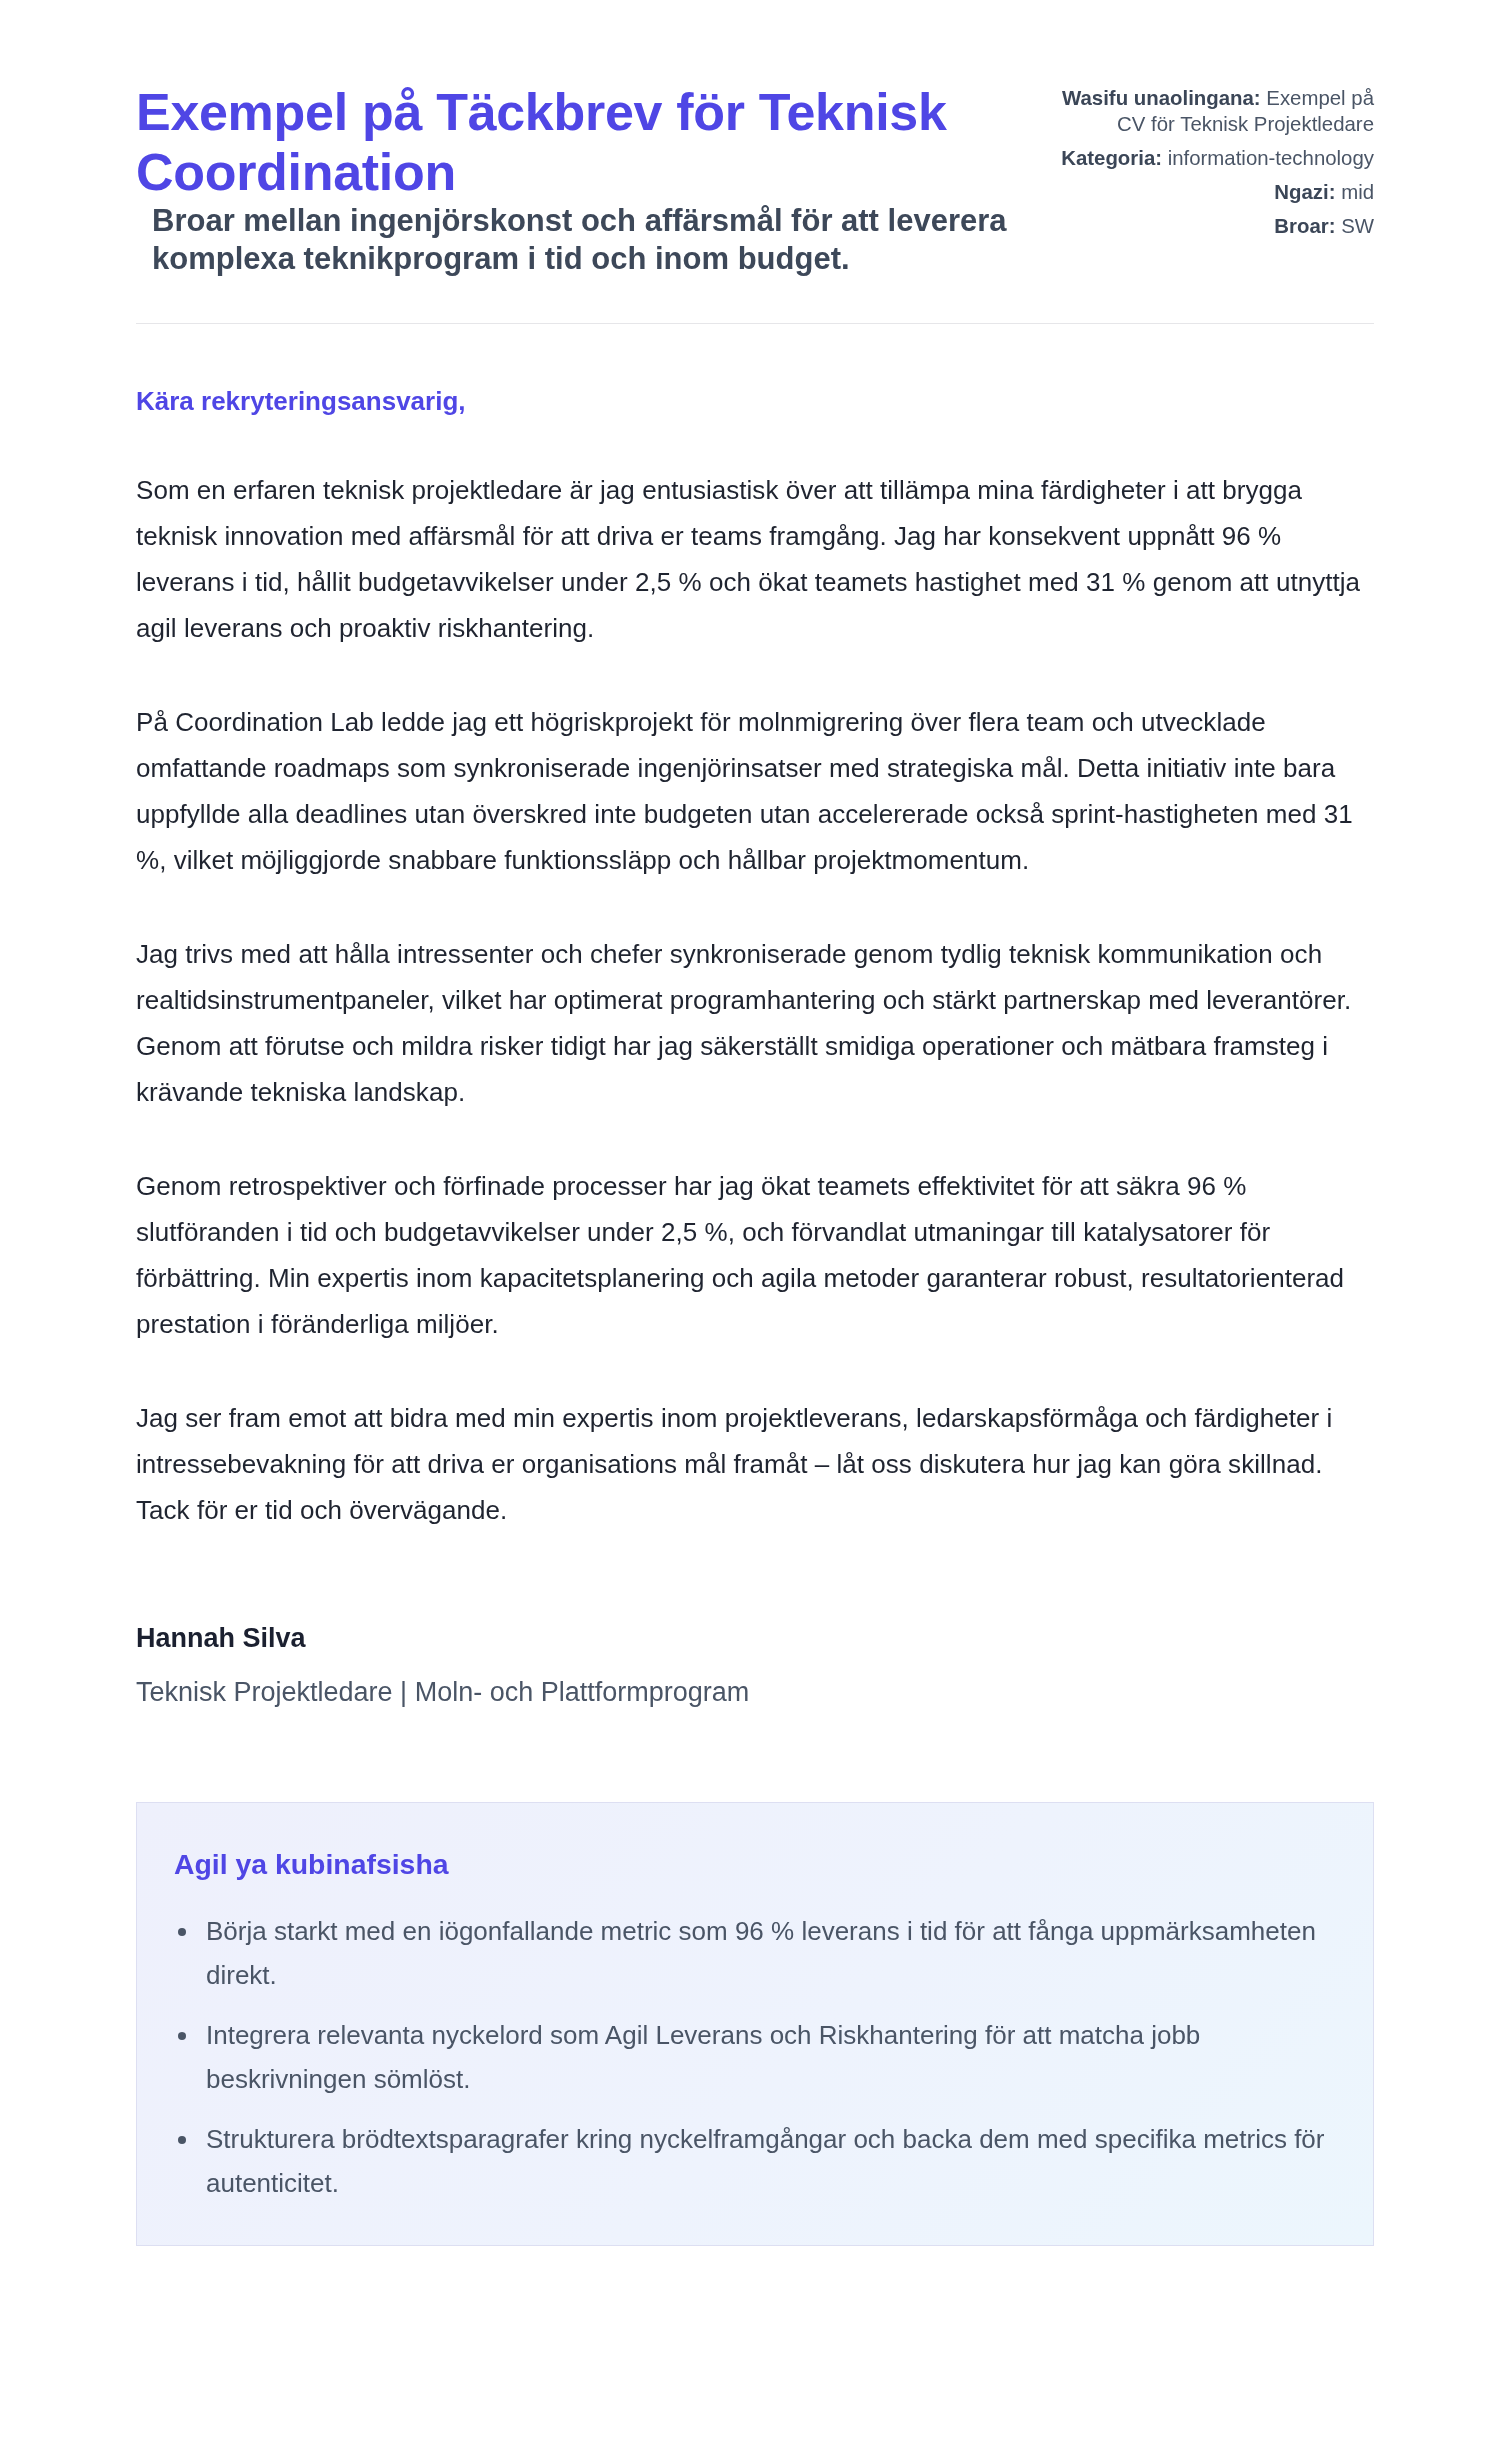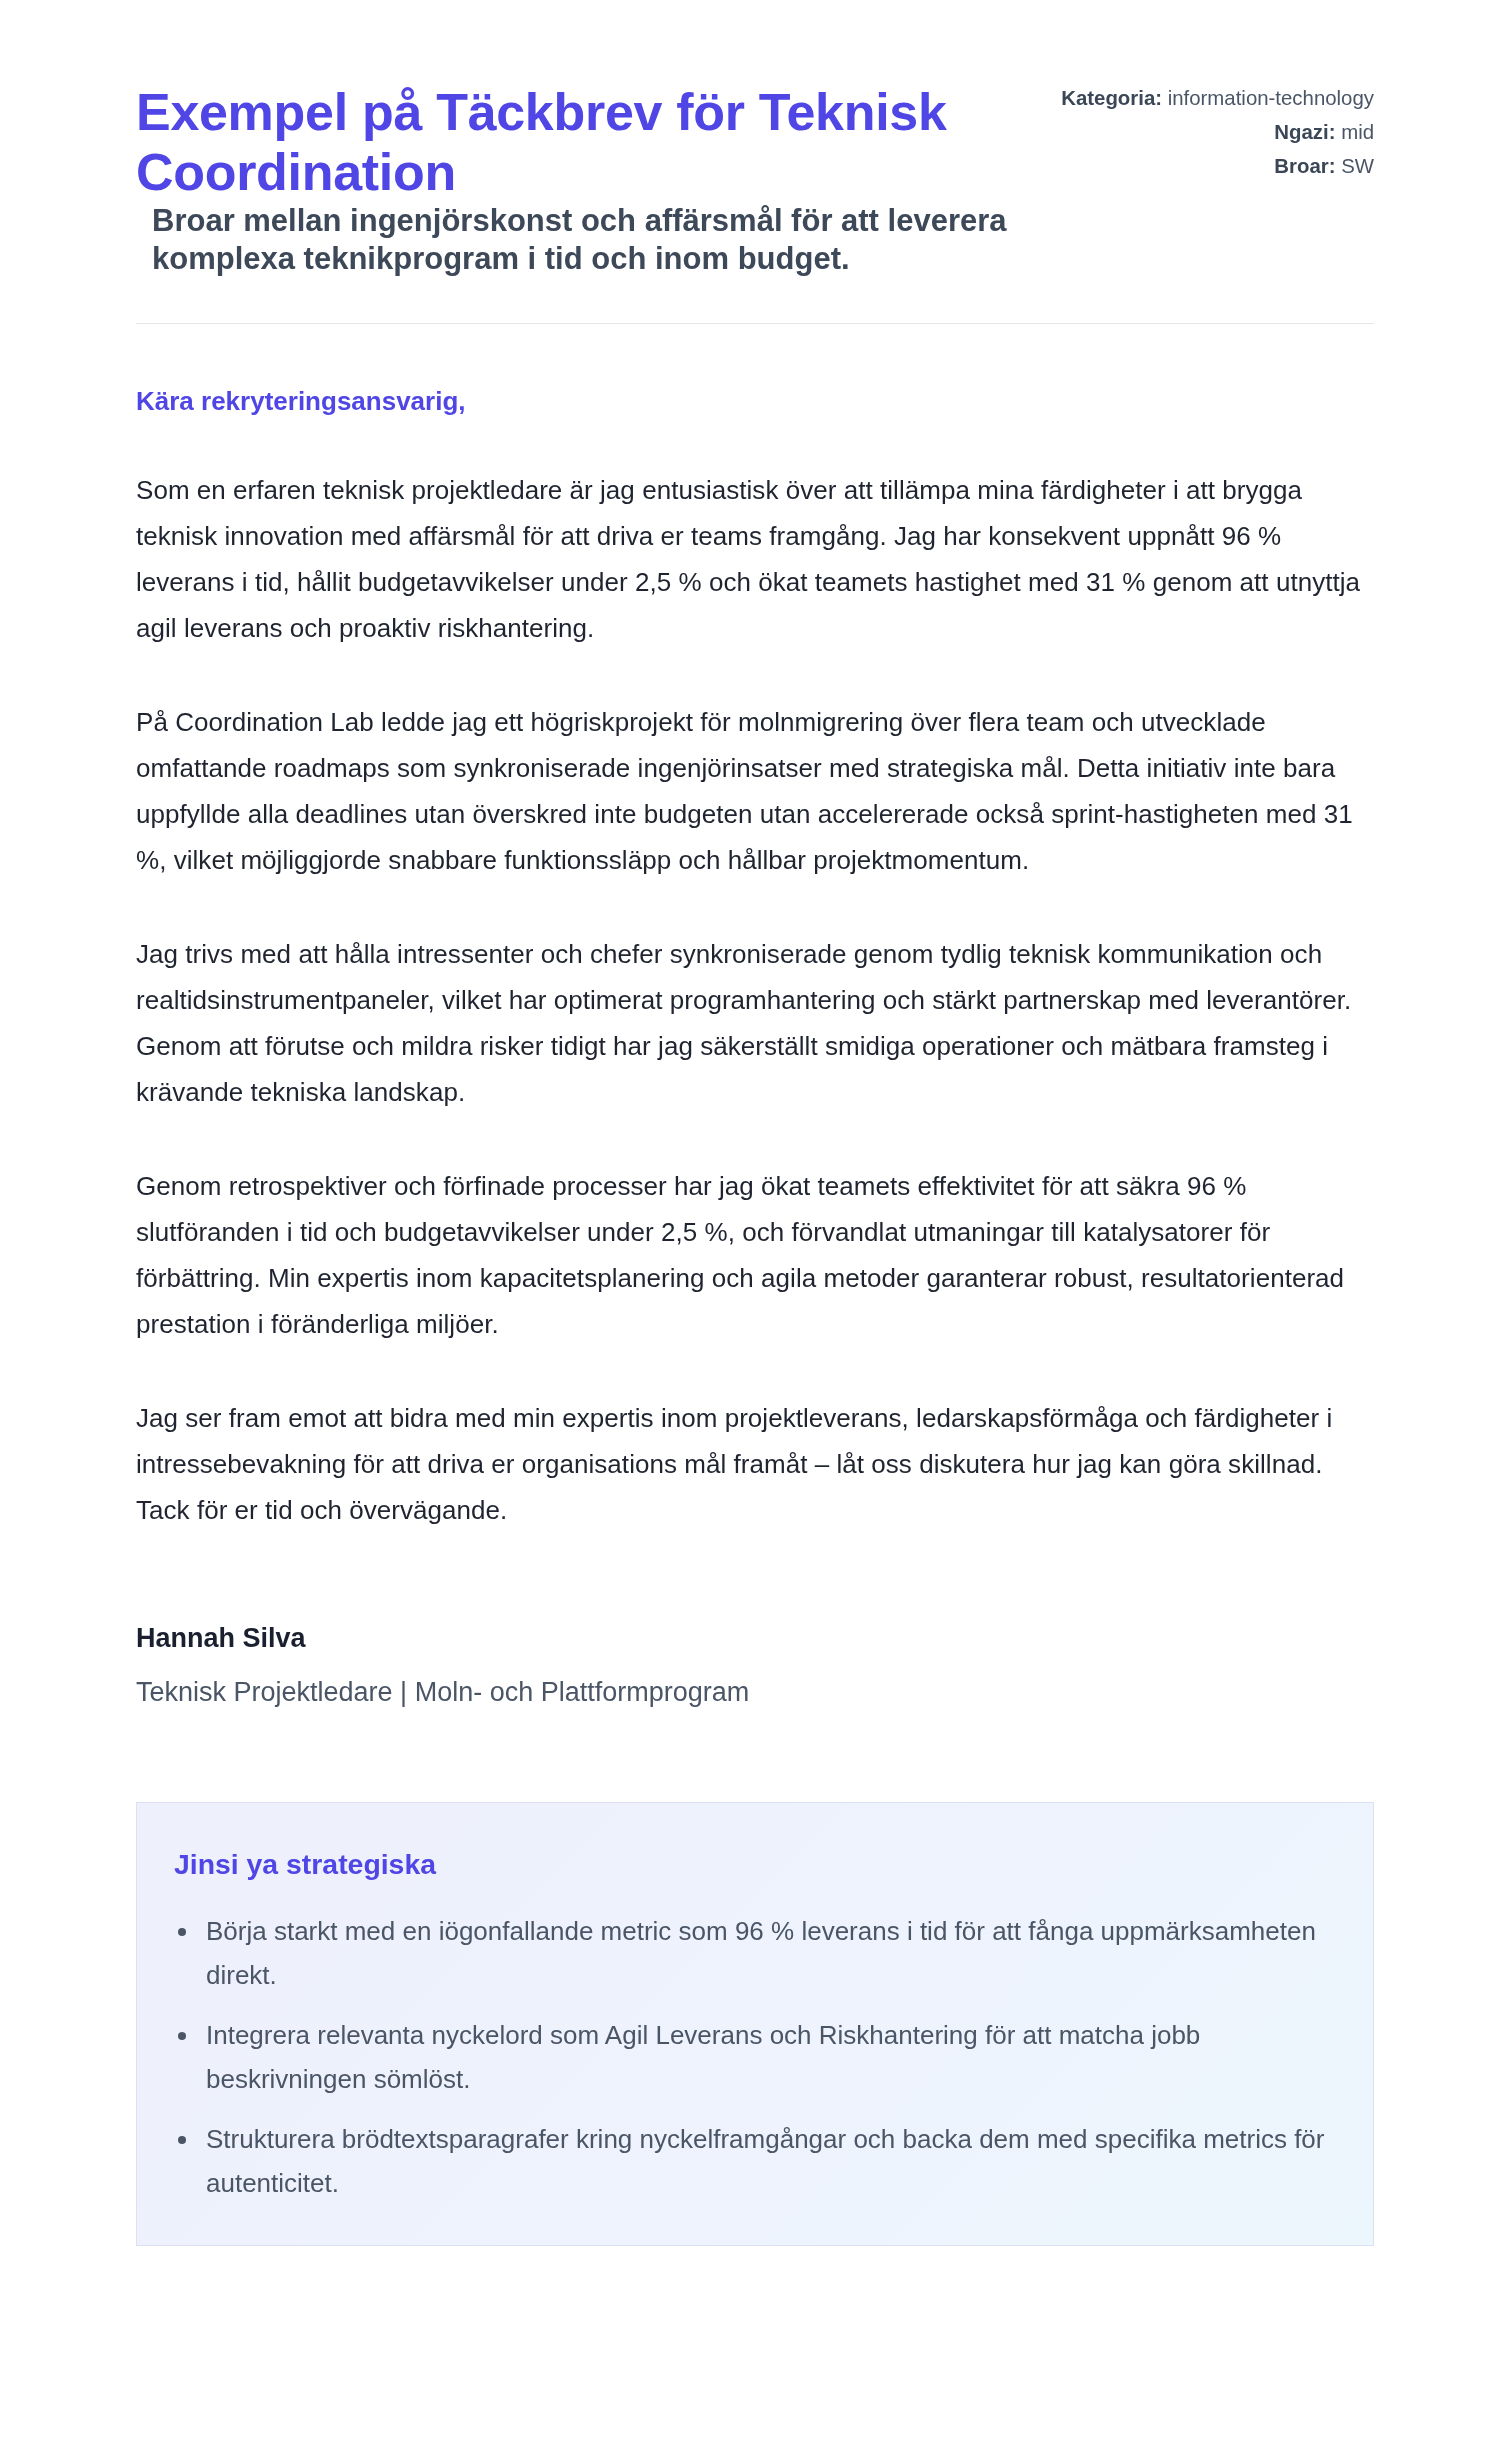--- a/index.html
+++ b/index.html
@@ -145,20 +145,24 @@
 <body>
 
 <div class="page">
 
   <header class="header">
     <h1 class="title">Exempel på Täckbrev för Teknisk Coordination</h1>
     <h2 class="subtitle">Broar mellan ingenjörskonst och affärsmål för att leverera komplexa teknikprogram i tid och inom budget.</h2>
 
     <div class="meta">
       <div class="meta-row">
+        <span class="meta-key">Wasifu unaolingana:</span>
+        <span class="meta-val">Exempel på CV för Teknisk Projektledare</span>
+      </div>
+      <div class="meta-row">
         <span class="meta-key">Kategoria:</span>
         <span class="meta-val">information-technology</span>
       </div>
       <div class="meta-row">
         <span class="meta-key">Ngazi:</span>
         <span class="meta-val">mid</span>
       </div>
       <div class="meta-row">
         <span class="meta-key">Broar:</span>
         <span class="meta-val">SW</span>
@@ -175,21 +179,21 @@
     <p class="paragraph">Jag ser fram emot att bidra med min expertis inom projektleverans, ledarskapsförmåga och färdigheter i intressebevakning för att driva er organisations mål framåt – låt oss diskutera hur jag kan göra skillnad. Tack för er tid och övervägande.</p>
 
     <div class="signature">
       <div class="sig-name">Hannah Silva</div>
       <div class="sig-role">Teknisk Projektledare | Moln- och Plattformprogram</div>
     </div>
   </section>
 
 
   <section class="tips">
-    <h3 class="tips-title">Jinsi ya strategiska</h3>
+    <h3 class="tips-title">Agil ya kubinafsisha</h3>
     <ul class="tips-list">
       <li>
         <span class="bullet"></span>
         <span>Börja starkt med en iögonfallande metric som 96 % leverans i tid för att fånga uppmärksamheten direkt.</span>
       </li>
       <li>
         <span class="bullet"></span>
         <span>Integrera relevanta nyckelord som Agil Leverans och Riskhantering för att matcha jobb beskrivningen sömlöst.</span>
       </li>
       <li>

